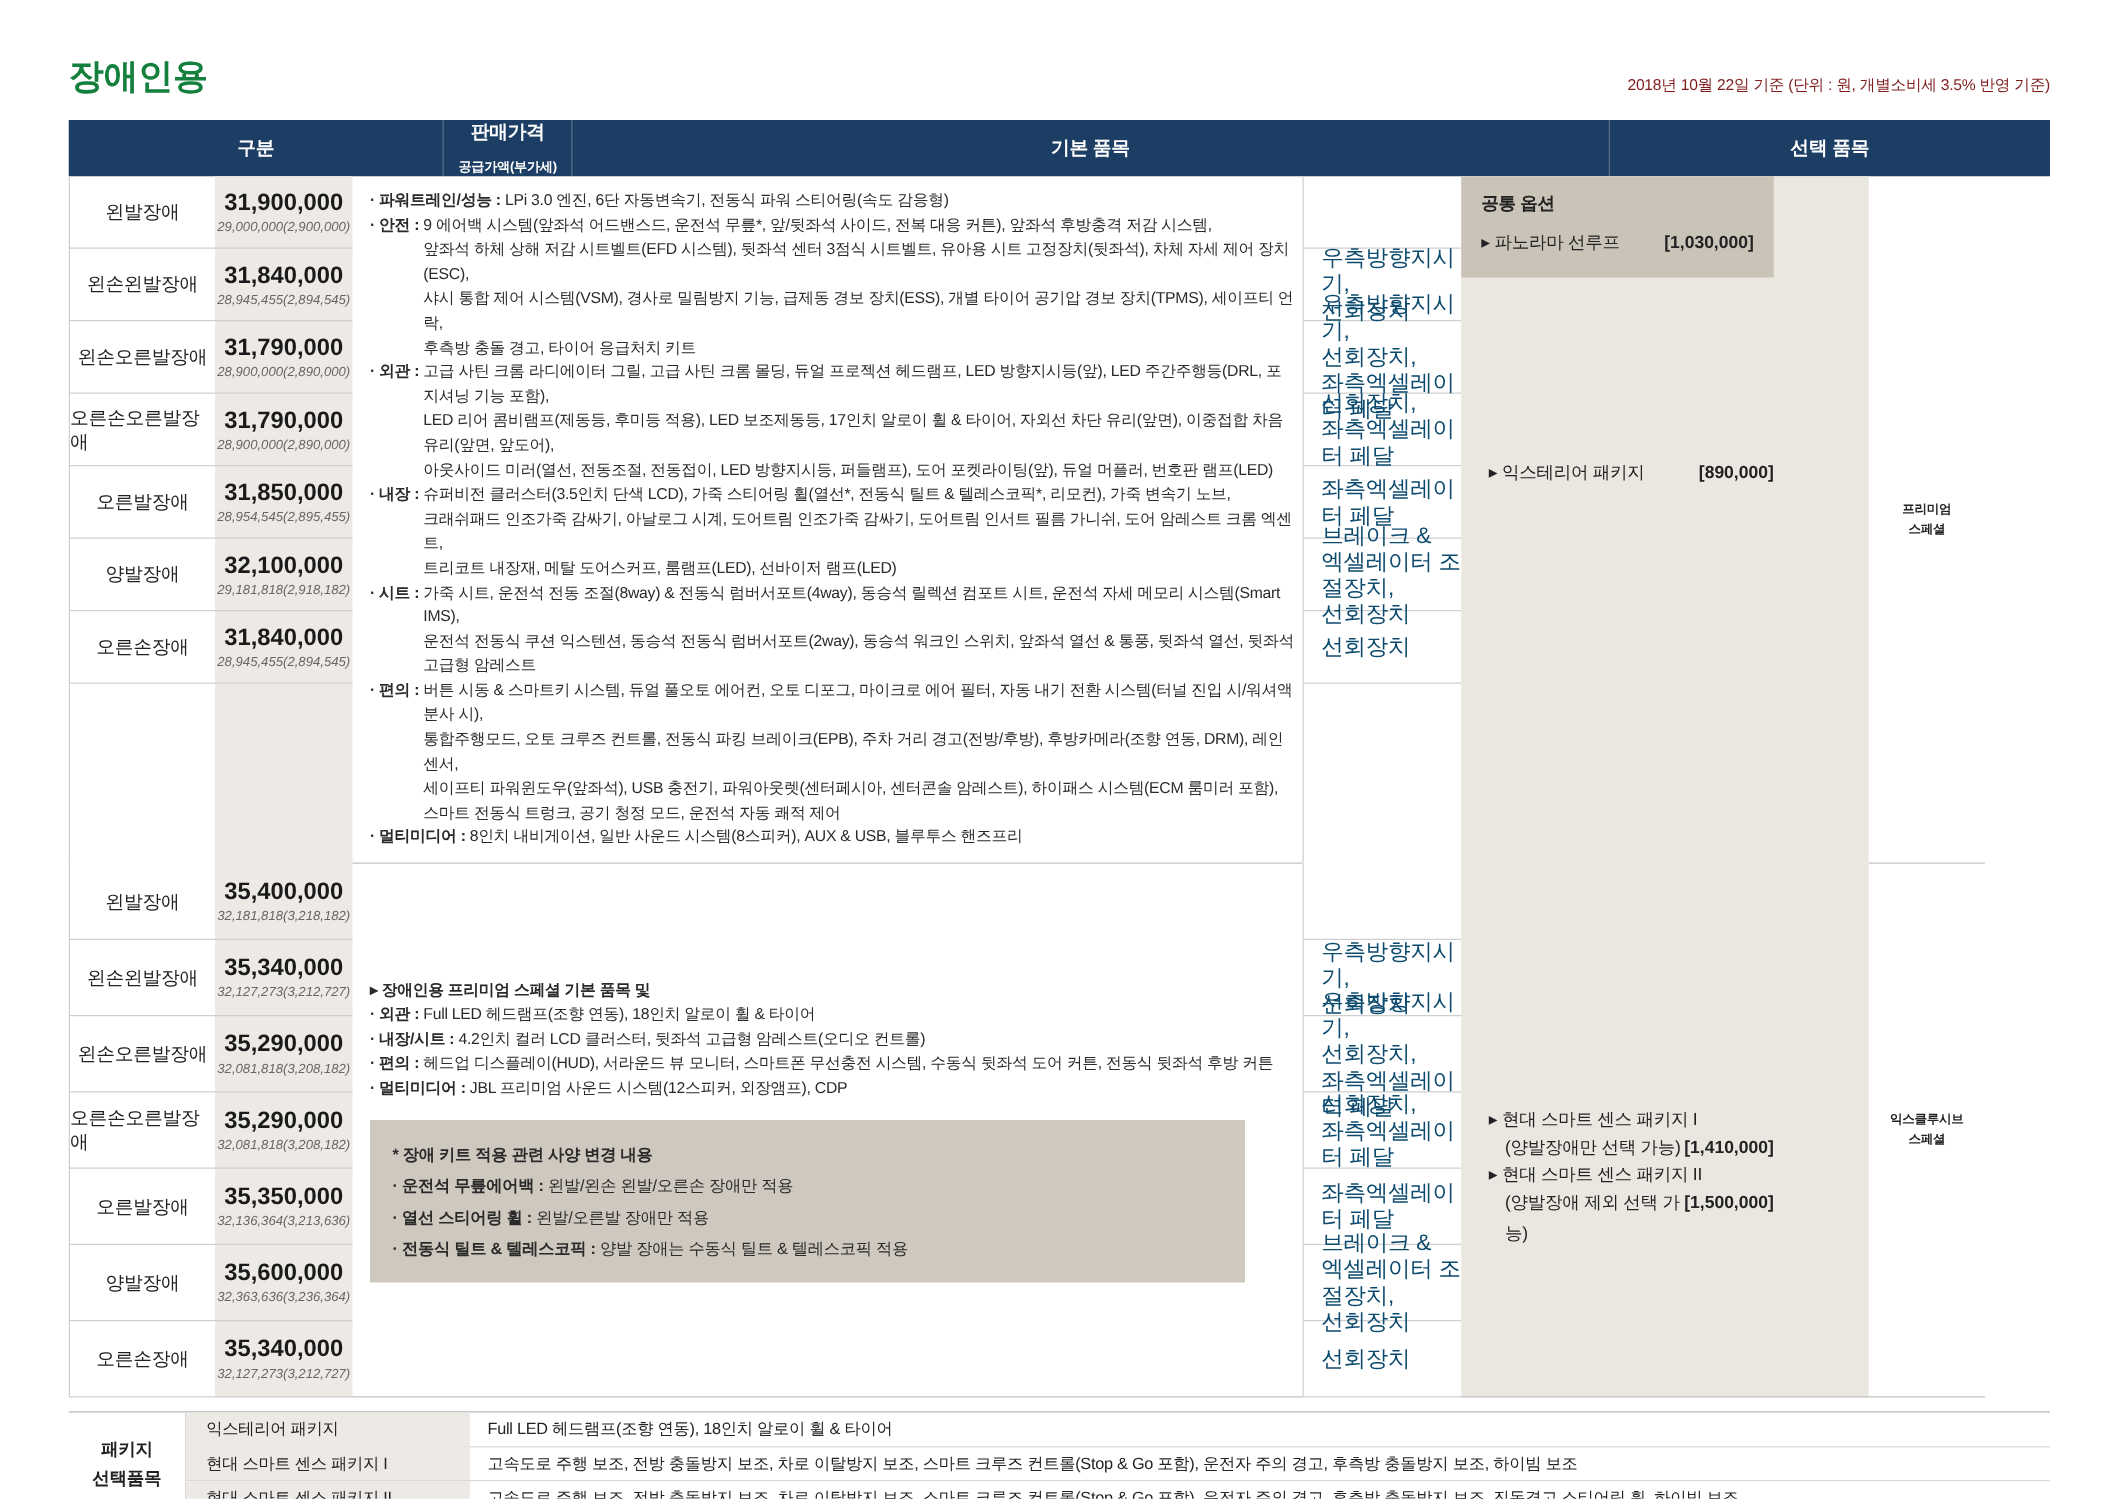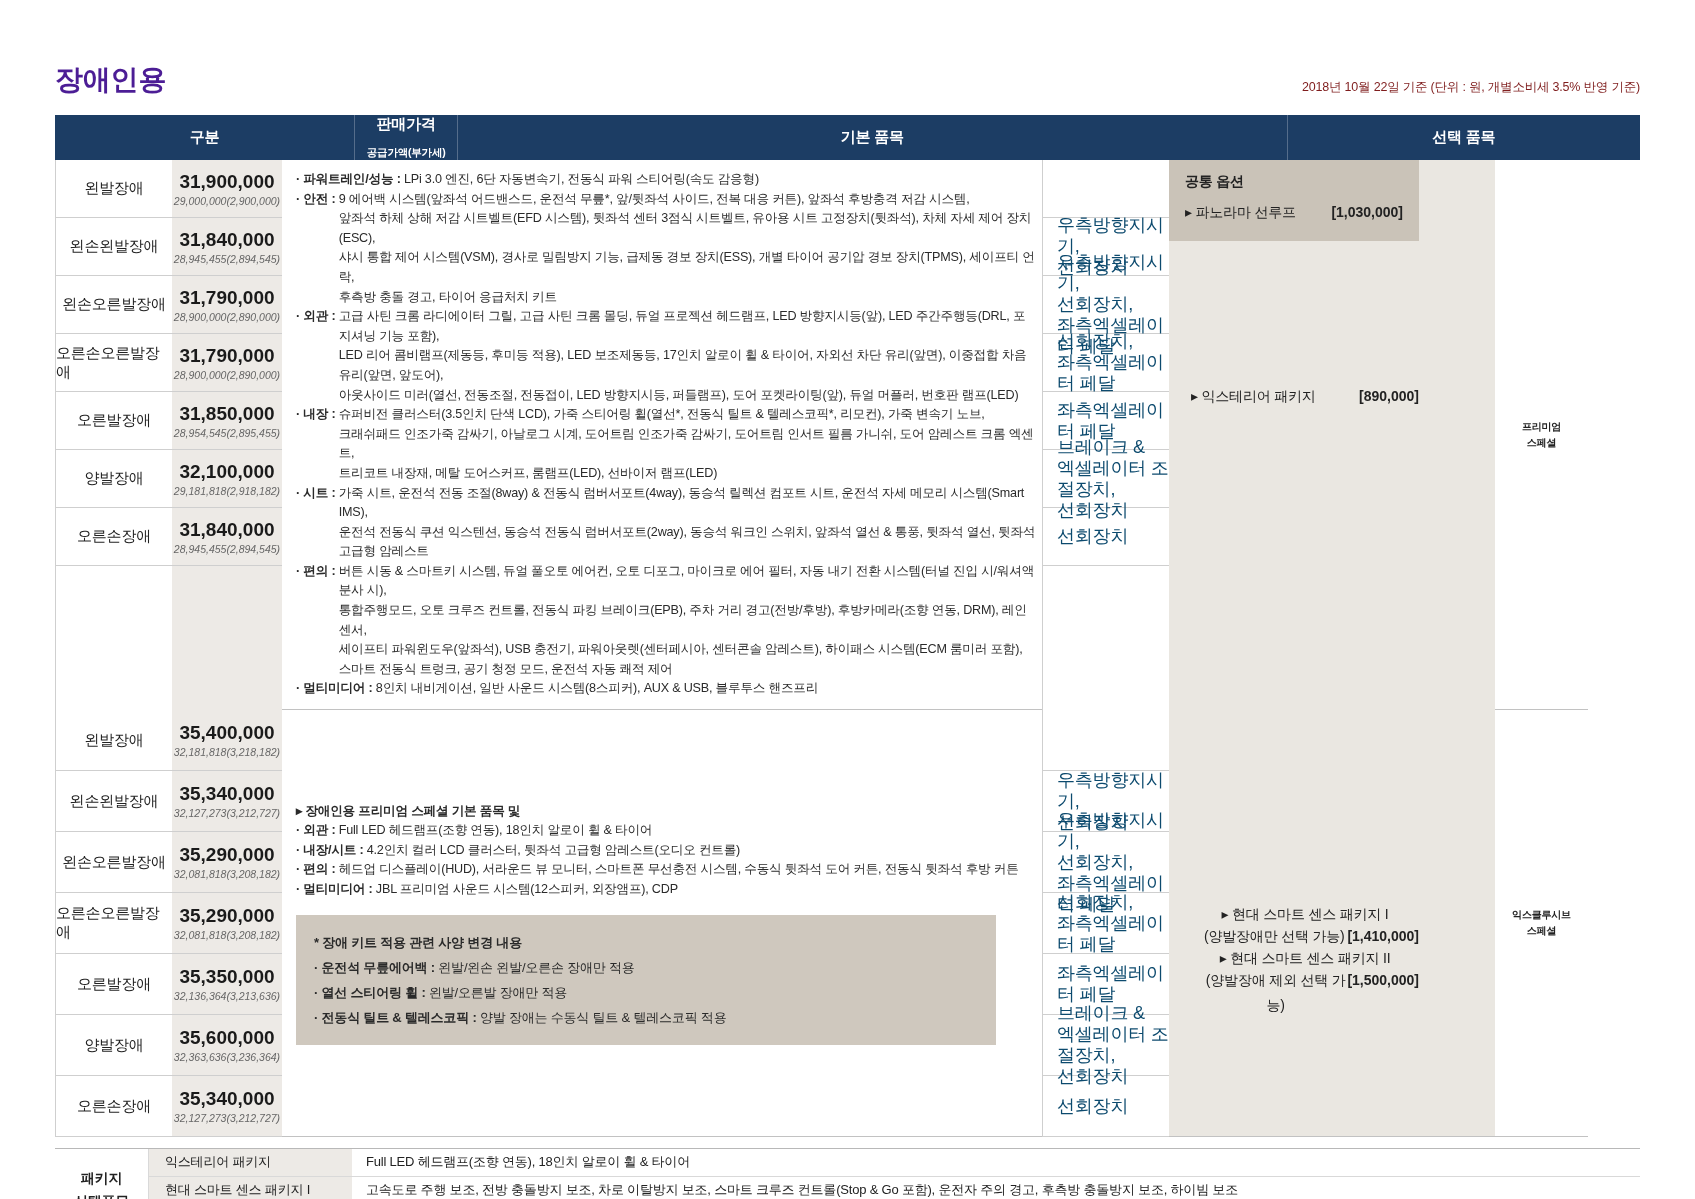--- a/index.html
+++ b/index.html
@@ -7,21 +7,21 @@
   .page {
     position: relative;
     width: 1695px; height: 1199px;
     background: #fff;
     font-family: "Liberation Sans", sans-serif;
     color: #222;
     overflow: hidden;
     letter-spacing: -0.2px;
   }
   .topbar { display: flex; justify-content: space-between; align-items: flex-end; padding: 42px 55px 16px 55px; }
-  .title { font-size: 28px; font-weight: bold; color: #4c1d95; margin-top: 19px; }
+  .title { font-size: 28px; font-weight: bold; color: #15803d; }
   .date-note { font-size: 12.5px; color: #7f1d1d; padding-bottom: 3px; }
 
   .table { margin: 0 55px; width: 1585px; }
 
   
   .header-row { display: flex; height: 45px; background: #1c3d64; color: #fff; }
   .hcell { display: flex; flex-direction: column; align-items: center; justify-content: center; text-align: center; font-weight: bold; font-size: 15px; }
   .hcell + .hcell { border-left: 1px solid rgba(255,255,255,0.25); }
   .h-cat { width: 320px; }
   .h-price { width: 110px; }
@@ -54,38 +54,38 @@
   .note-title { font-weight: bold; }
   .note-line { display: flex; }
   .note-label { font-weight: bold; white-space: pre; }
 
   .equips { width: 127px; border-left: 1px solid #cfcfcf; }
   .ecell { height: var(--rh); display: flex; flex-direction: column; justify-content: center;
            padding-left: 14px; font-size: 18px; line-height: 21px; white-space: pre-line;
            border-bottom: 1px solid #cfcfcf; color: #0c4a6e; }
 
   .opt-cell { width: 326px; background: #eae7e1; position: relative; font-size: 14px; }
-  .section:last-of-type .opt-cell { border-bottom: 1px solid #c2c2c2; text-align: center; }
+  .section:last-of-type .opt-cell { border-bottom: 1px solid #c2c2c2; }
   .common-box { position: absolute; top: 0; left: 0; width: 250px; background: #cac3b8; padding: 13px 16px 15px 16px; }
   .common-title { font-weight: bold; margin-bottom: 9px; }
   .opt-items { position: absolute; left: 22px; width: 228px; }
   .opt-items-premium { top: 224px; }
   .opt-items-exclusive { top: 196px; }
   .opt-group { margin-bottom: 1px; }
   .opt-row { display: flex; justify-content: space-between; line-height: 25px; }
   .opt-note-row { display: flex; justify-content: space-between; padding-left: 13px; line-height: 25px; }
   .opt-price { font-weight: bold; letter-spacing: 0; }
 
   
   .packages { display: flex; margin: 11px 55px 0 55px; width: 1585px; border-top: 1px solid #b8b8b8; }
   .pkg-label { width: 93px; display: flex; align-items: center; justify-content: center; text-align: center;
                font-weight: bold; font-size: 14px; white-space: pre-line; line-height: 1.6; border-bottom: 1px solid #d9d9d9; }
   .pkg-rows { flex: 1; border-left: 1px solid #d9d9d9; }
   .pkg-row { display: flex; height: 27.5px; border-bottom: 1px solid #d9d9d9; font-size: 13px; }
-  .pkg-name { width: 203px; background: #edeae6; display: flex; align-items: center; padding-left: 16px; }
+  .pkg-name { width: 227px; background: #edeae6; display: flex; align-items: center; padding-left: 16px; }
   .pkg-desc { flex: 1; display: flex; align-items: center; padding-left: 14px; }
 </style>
 </head>
 <body>
 
 <div class="page">
   <div class="topbar">
     <div class="title">장애인용</div>
     <div class="date-note">2018년 10월 22일 기준 (단위 : 원, 개별소비세 3.5% 반영 기준)</div>
   </div>

